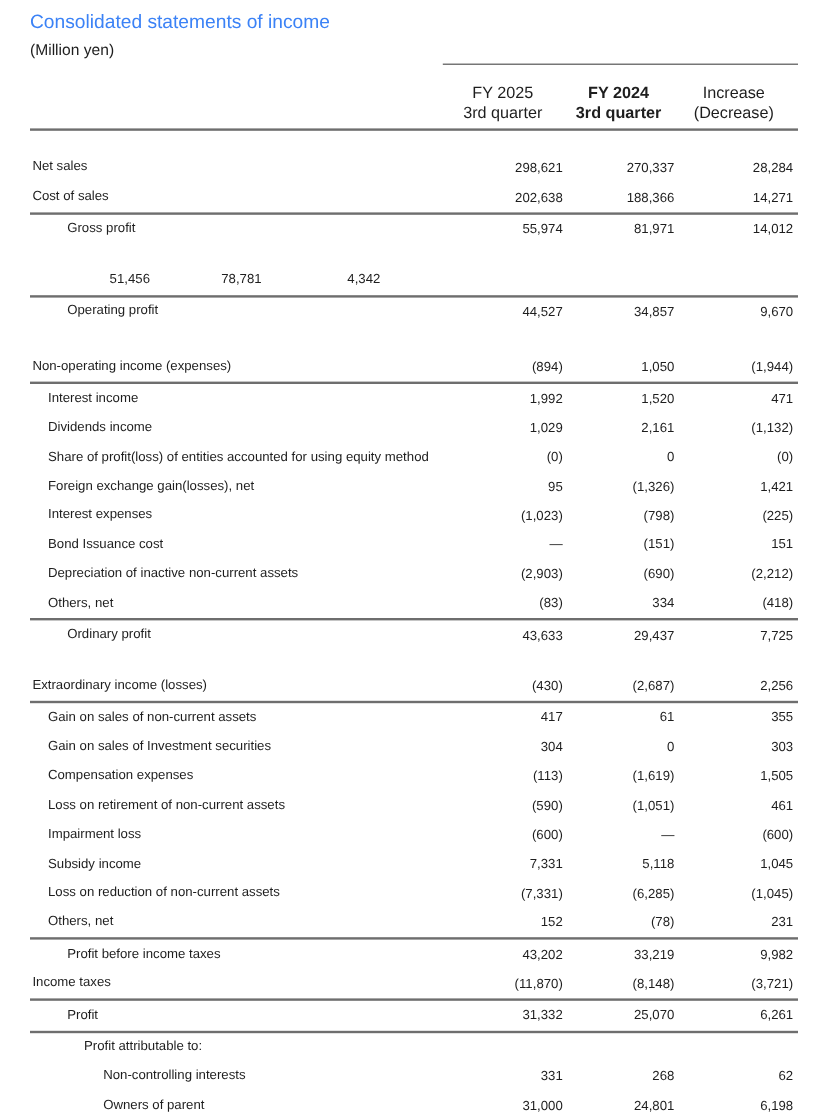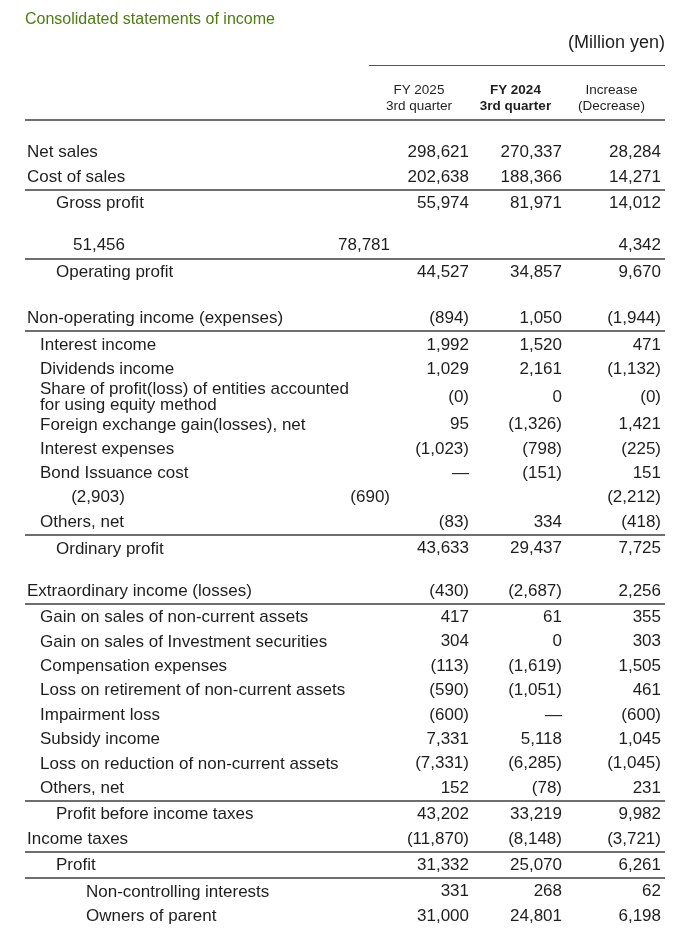--- a/index.html
+++ b/index.html
@@ -4,32 +4,32 @@
 <style>
   html,body{margin:0;padding:0;background:#ffffff;}
   body{
     width:686px;height:929px;
     font-family:"Liberation Sans","DejaVu Sans",sans-serif;
     color:#1e1e1e;
     -webkit-font-smoothing:antialiased;
     overflow:hidden;
   }
   .page{box-sizing:border-box;width:686px;padding:8px 21px 0 25px;}
-  .doc-title{font-size:16px;color:#4d7c0f;margin:2px 0 6px 0;}
-  .unit-row{text-align:right;font-size:18px;line-height:16px;margin-bottom:15px;}
+  .doc-title{font-size:16px;color:#3b82f6;margin:2px 0 6px 0;}
+  .unit-row{text-align:left;font-size:13px;line-height:16px;margin-bottom:3px;}
   .header-row{display:flex;align-items:stretch;}
   .header-spacer{flex:1 1 auto;}
   .header-cells{display:flex;border-top:1px solid #555;padding-top:16px;padding-bottom:6px;}
   .hc{font-size:13.5px;line-height:15.5px;text-align:center;}
   .hc1{width:100px;}
   .hc2{width:93px;font-weight:bold;}
   .hc3{width:103px;box-sizing:border-box;padding-right:4px;}
   .thick-rule{border-bottom:2px solid #6e6e6e;}
   .table{padding-top:19px;}
-  .row{display:flex;align-items:center;min-height:24.4px;font-size:17px;justify-content:space-between;}
+  .row{display:flex;align-items:center;min-height:24.4px;font-size:11px;}
   .row.rule-below{border-bottom:2px solid #6e6e6e;}
   .row .label{flex:1 1 auto;line-height:15.5px;padding-right:6px;box-sizing:border-box;}
   .row .v{flex:0 0 auto;text-align:right;white-space:nowrap;}
   .v.c1{width:100px;}
   .v.c2{width:93px;}
   .v.c3{width:103px;box-sizing:border-box;padding-right:4px;}
   .indent-0 .label{padding-left:2px;}
   .indent-1 .label{padding-left:15px;}
   .indent-2 .label{padding-left:31px;}
   .indent-3 .label{padding-left:45px;}
@@ -134,20 +134,21 @@
         <div class="v c2">(798)</div>
         <div class="v c3">(225)</div>
       </div>
       <div class="row indent-1">
         <div class="label">Bond Issuance cost</div>
         <div class="v c1">—</div>
         <div class="v c2">(151)</div>
         <div class="v c3">151</div>
       </div>
       <div class="row indent-1">
+        <div class="label">Depreciation of inactive non-current assets</div>
         <div class="v c1">(2,903)</div>
         <div class="v c2">(690)</div>
         <div class="v c3">(2,212)</div>
       </div>
       <div class="row indent-1 rule-below">
         <div class="label">Others, net</div>
         <div class="v c1">(83)</div>
         <div class="v c2">334</div>
         <div class="v c3">(418)</div>
       </div>
@@ -223,20 +224,26 @@
         <div class="v c1">(11,870)</div>
         <div class="v c2">(8,148)</div>
         <div class="v c3">(3,721)</div>
       </div>
       <div class="row indent-2 rule-below">
         <div class="label">Profit</div>
         <div class="v c1">31,332</div>
         <div class="v c2">25,070</div>
         <div class="v c3">6,261</div>
       </div>
+      <div class="row indent-3">
+        <div class="label">Profit attributable to:</div>
+        <div class="v c1"></div>
+        <div class="v c2"></div>
+        <div class="v c3"></div>
+      </div>
       <div class="row indent-4">
         <div class="label">Non-controlling interests</div>
         <div class="v c1">331</div>
         <div class="v c2">268</div>
         <div class="v c3">62</div>
       </div>
       <div class="row indent-4">
         <div class="label">Owners of parent</div>
         <div class="v c1">31,000</div>
         <div class="v c2">24,801</div>

